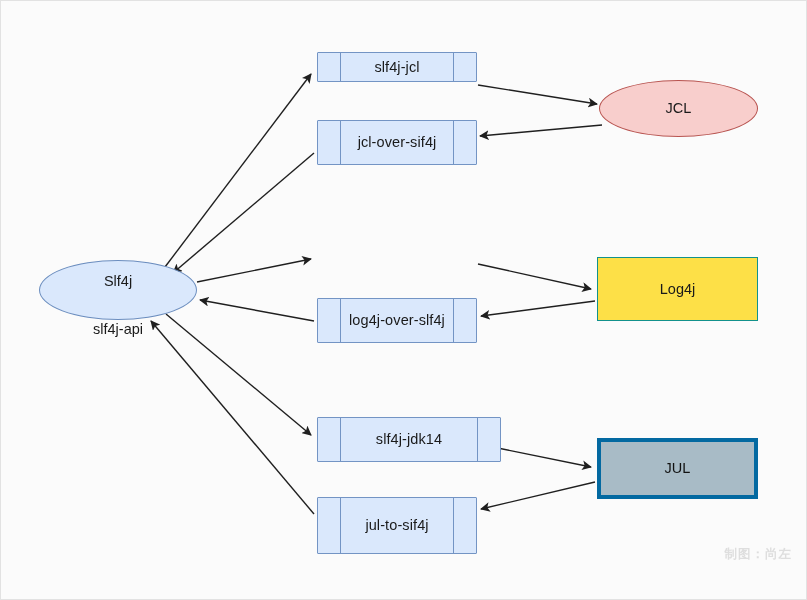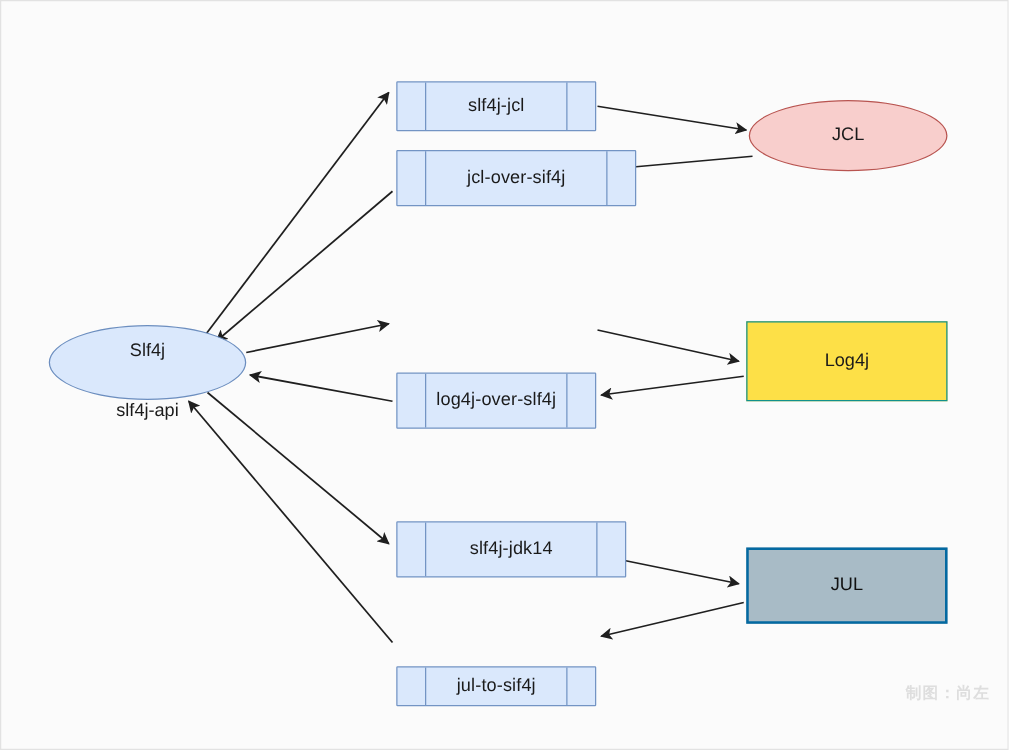--- a/index.html
+++ b/index.html
@@ -74,21 +74,21 @@
     border: 1px solid #b85450;
     font-size: 14.5px;
   }
   .rect-log4j {
     background: #fde047;
     border: 1px solid #12918c;
     font-size: 14.5px;
   }
   .rect-jul {
     background: #a8bbc6;
-    border: 2px solid #0369a1;
+    border: 4px solid #0369a1;
     font-size: 14.5px;
     color: #111111;
   }
   .watermark {
     position: absolute;
     right: 14px;
     bottom: 36px;
     color: #dedede;
     font-size: 12.5px;
     letter-spacing: 1px;
@@ -131,46 +131,46 @@
     <path d="M 594 481 L 480 508" stroke="#1f1f1f" stroke-width="1.4" fill="none" marker-end="url(#arrow)"></path>
 
     <path d="M 313 513 L 150 320" stroke="#1f1f1f" stroke-width="1.4" fill="none" marker-end="url(#arrow)"></path>
   </svg>
 
   <div class="node ellipse ellipse-slf4j" style="left:38px; top:259px; width:158px; height:60px; flex-direction:column;">
     <span class="line">Slf4j</span>
     <span class="line">slf4j-api</span>
   </div>
 
-  <div class="node uml-box" style="left:316px; top:64px; width:160px; height:40px;">
+  <div class="node uml-box" style="left:316px; top:51px; width:160px; height:30px;">
     <span class="rail rail-left"></span>
     <span class="rail rail-right"></span>
     <span class="uml-label">slf4j-jcl</span>
   </div>
 
-  <div class="node uml-box" style="left:316px; top:119px; width:192px; height:45px;">
+  <div class="node uml-box" style="left:316px; top:119px; width:160px; height:45px;">
     <span class="rail rail-left"></span>
     <span class="rail rail-right"></span>
     <span class="uml-label">jcl-over-sif4j</span>
   </div>
 
 
   <div class="node uml-box" style="left:316px; top:297px; width:160px; height:45px;">
     <span class="rail rail-left"></span>
     <span class="rail rail-right"></span>
     <span class="uml-label">log4j-over-slf4j</span>
   </div>
 
   <div class="node uml-box" style="left:316px; top:416px; width:184px; height:45px;">
     <span class="rail rail-left"></span>
     <span class="rail rail-right"></span>
     <span class="uml-label">slf4j-jdk14</span>
   </div>
 
-  <div class="node uml-box" style="left:316px; top:496px; width:160px; height:32px;margin-top:36px;">
+  <div class="node uml-box" style="left:316px; top:496px; width:160px; height:57px;">
     <span class="rail rail-left"></span>
     <span class="rail rail-right"></span>
     <span class="uml-label">jul-to-sif4j</span>
   </div>
 
   <div class="node ellipse ellipse-jcl" style="left:598px; top:79px; width:159px; height:57px;">
     <span>JCL</span>
   </div>
 
   <div class="node rect-log4j" style="left:596px; top:256px; width:161px; height:64px;">

